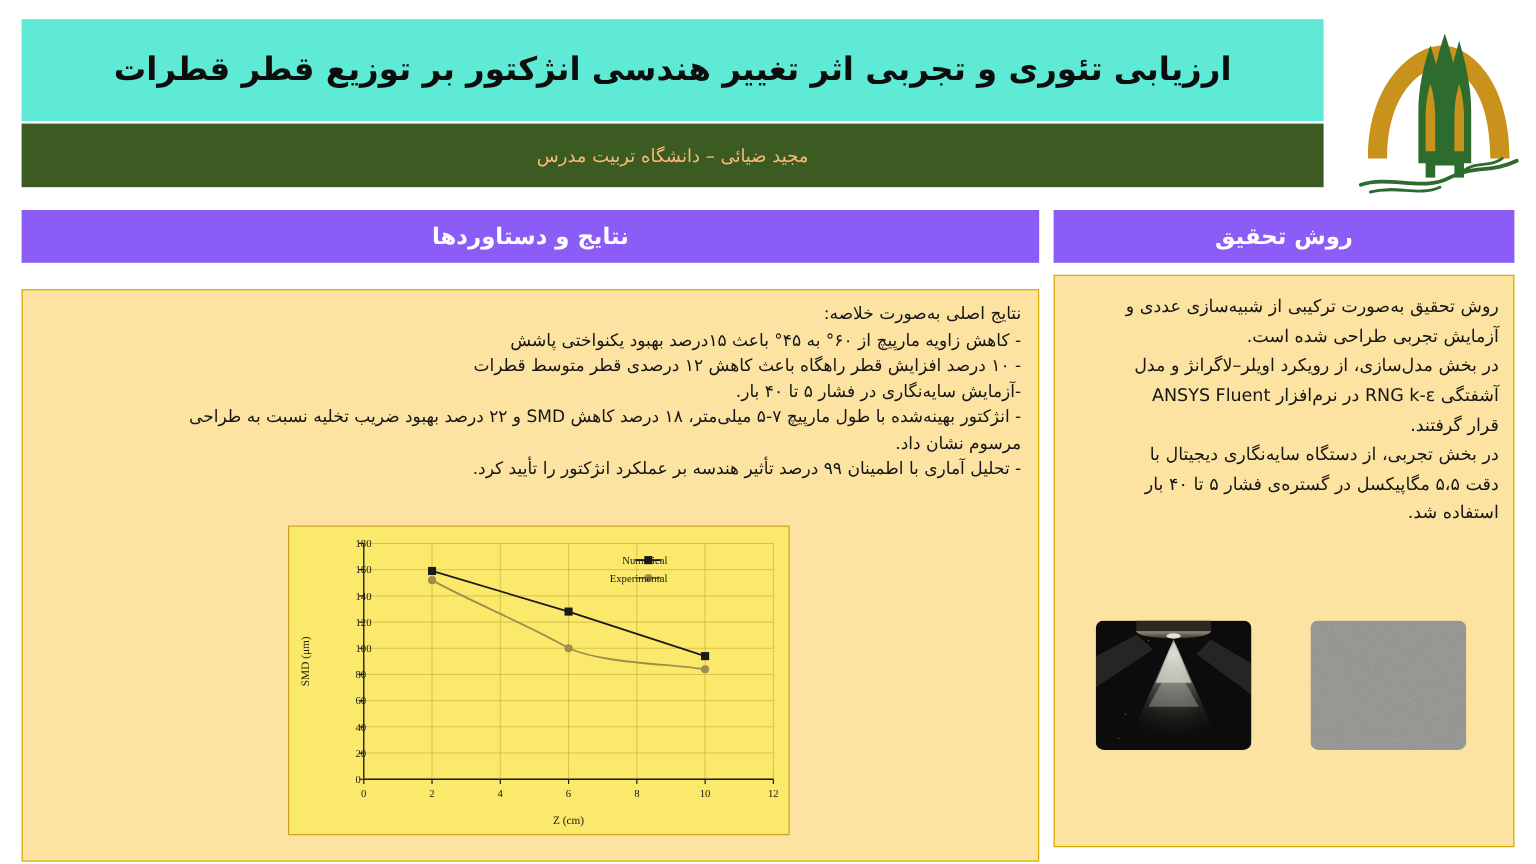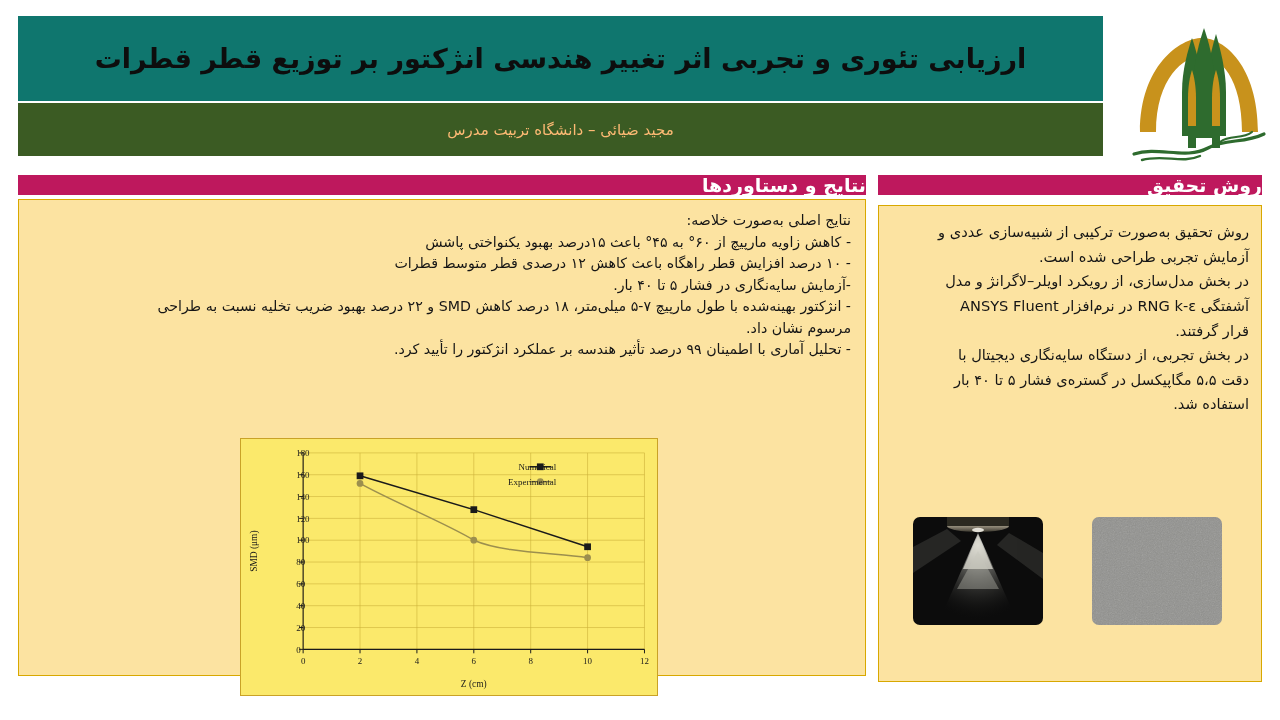--- a/index.html
+++ b/index.html
@@ -19,21 +19,21 @@
     background: #ffffff;
   }
 
   
   .title-bar {
     position: absolute;
     left: 18px;
     top: 16px;
     width: 1085px;
     height: 85px;
-    background: #0f766e;
+    background: #5eead4;
     display: flex;
     align-items: center;
     justify-content: center;
   }
   .title-text {
     font-family: "DejaVu Sans", "Liberation Sans", sans-serif;
     font-size: 27px;
     font-weight: bold;
     color: #0d0d0d;
     direction: rtl;
@@ -68,43 +68,43 @@
     top: 14px;
     width: 150px;
     height: 152px;
   }
   .logo svg { display: block; width: 100%; height: 100%; }
 
   
   .panel { position: absolute; }
 
   .panel-header {
-    background: #be185d;
-    height: 20px;
+    background: #8b5cf6;
+    height: 44px;
     display: flex;
     align-items: center;
-    justify-content: flex-start;
+    justify-content: center;
   }
   .panel-header-text {
     font-size: 19px;
     font-weight: bold;
     color: #ffffff;
     direction: rtl;
   }
 
   .panel-body {
     background: #FCE3A1;
     border: 1px solid #D8A800;
     overflow: hidden;
   }
 
   
   #panel-results { left: 18px; top: 175px; width: 848px; }
   #panel-results .panel-body {
-    margin-top: 4px;
+    margin-top: 22px;
     height: 477px;
     padding: 10px 14px 8px 14px;
   }
 
   
   #panel-method { left: 878px; top: 175px; width: 384px; }
   #panel-method .panel-body {
     margin-top: 10px;
     height: 477px;
     padding: 14px 12px 10px 12px;

